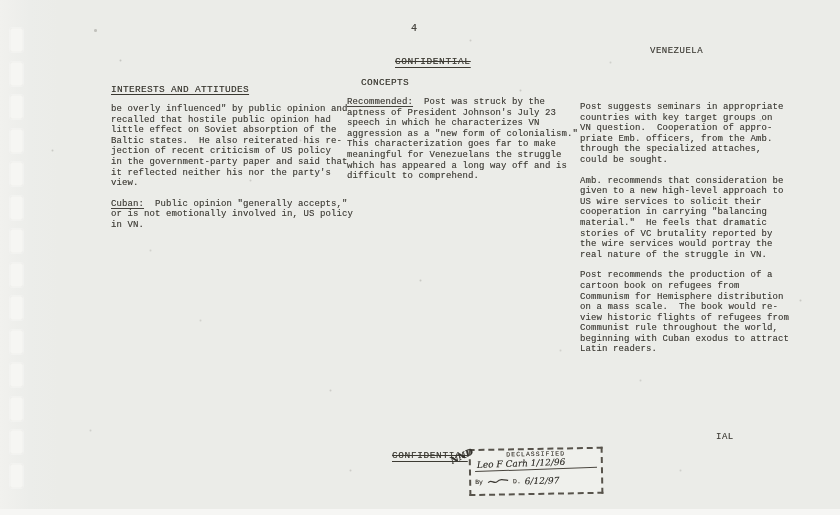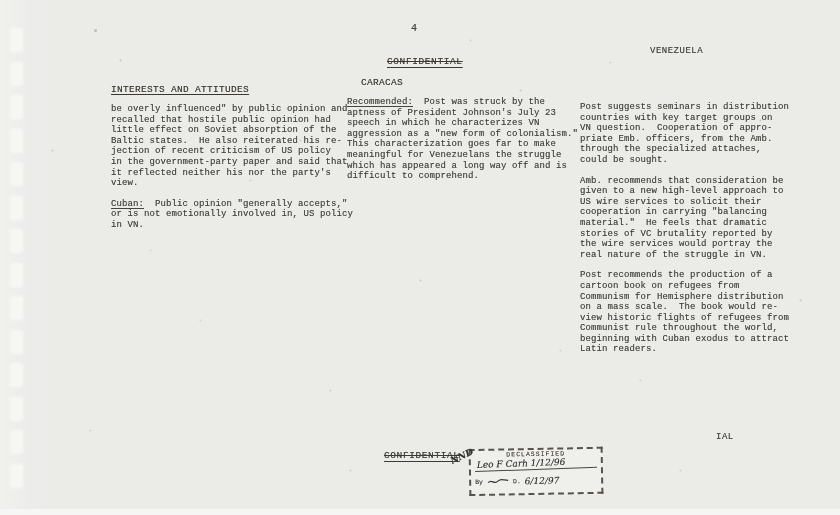--- a/index.html
+++ b/index.html
@@ -23,21 +23,21 @@
     680px 470px 0 0.5px rgba(70,68,60,.16),150px 250px 0 0.5px rgba(70,68,60,.15),
     800px 300px 0 0.5px rgba(70,68,60,.2),52px 150px 0 0.5px rgba(70,68,60,.2),
     470px 40px 0 0.5px rgba(70,68,60,.18),610px 62px 0 0.5px rgba(70,68,60,.16),
     330px 390px 0 0.5px rgba(70,68,60,.18),95px 30px 0 1px rgba(70,68,60,.25);}
   .typed{white-space:pre;font-size:9px;line-height:10.6px;letter-spacing:0.1px;}
   .abs{position:absolute;}
   .hdr{font-size:9.5px;letter-spacing:0.3px;color:#3a3830;text-decoration:underline;text-underline-offset:2px;white-space:pre;}
   .hdr-plain{font-size:9.5px;letter-spacing:0.3px;color:#3a3830;white-space:pre;}
   .lead{text-decoration:underline;text-underline-offset:2px;}
   .classification{font-size:9.5px;letter-spacing:0.6px;color:#3d3b33;
-    text-decoration:underline line-through;text-underline-offset:2.5px;text-decoration-thickness:1px;}
+    text-decoration:underline line-through;text-underline-offset:2.5px;text-decoration-thickness:1px;margin-left:8px;}
   .pagenum{font-size:10px;}
   .country{font-size:9px;letter-spacing:0.5px;}
   .initials{font-size:9px;letter-spacing:0.5px;}
   .col{position:absolute;}
   .para{margin:0;}
   .mt{margin-top:10px;}
   .mh{margin-top:9px;}
   
   .stamp{position:absolute;left:452px;top:448px;width:160px;transform:rotate(-1deg);}
   .stamp-box{margin-left:17px;width:122px;border:2px dashed #57534b;padding:1px 4px 3px 4px;background:rgba(250,250,248,0.25);}
@@ -87,33 +87,33 @@
 jection of recent criticism of US policy
 in the government-party paper and said that
 it reflected neither his nor the party's
 view.</div>
     <div class="typed para mt"><span class="lead">Cuban:</span><span>  Public opinion "generally accepts,"
 or is not emotionally involved in, US policy
 in VN.</span></div>
   </div>
 
   <div class="col" style="left:347px;top:77px;width:242px;">
-    <div class="hdr-plain" style="padding-left:14px;">CARACAS</div>
+    <div class="hdr-plain" style="padding-left:14px;">CONCEPTS</div>
     <div class="typed para mh"><span class="lead">Recommended:</span><span>  Post was struck by the
 aptness of President Johnson's July 23
 speech in which he characterizes VN
 aggression as a "new form of colonialism."
 This characterization goes far to make
 meaningful for Venezuelans the struggle
 which has appeared a long way off and is
 difficult to comprehend.</span></div>
   </div>
 
   <div class="col" style="left:580px;top:92px;width:254px;">
-    <div class="typed para mt">Post suggests seminars in distribution
+    <div class="typed para mt">Post suggests seminars in appropriate
 countries with key target groups on
 VN question.  Cooperation of appro-
 priate Emb. officers, from the Amb.
 through the specialized attaches,
 could be sought.</div>
     <div class="typed para mt">Amb. recommends that consideration be
 given to a new high-level approach to
 US wire services to solicit their
 cooperation in carrying "balancing
 material."  He feels that dramatic

